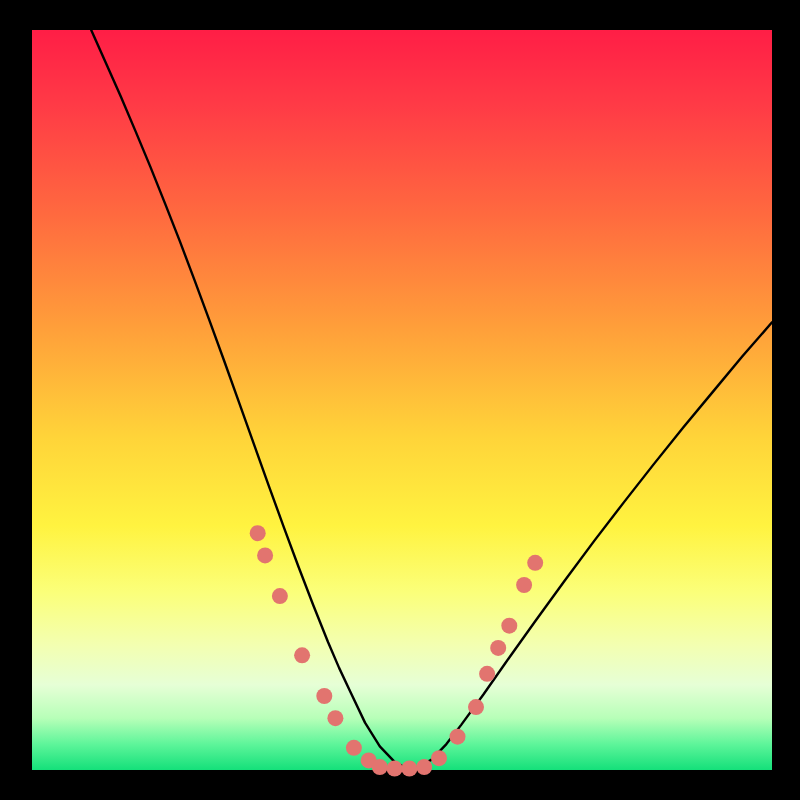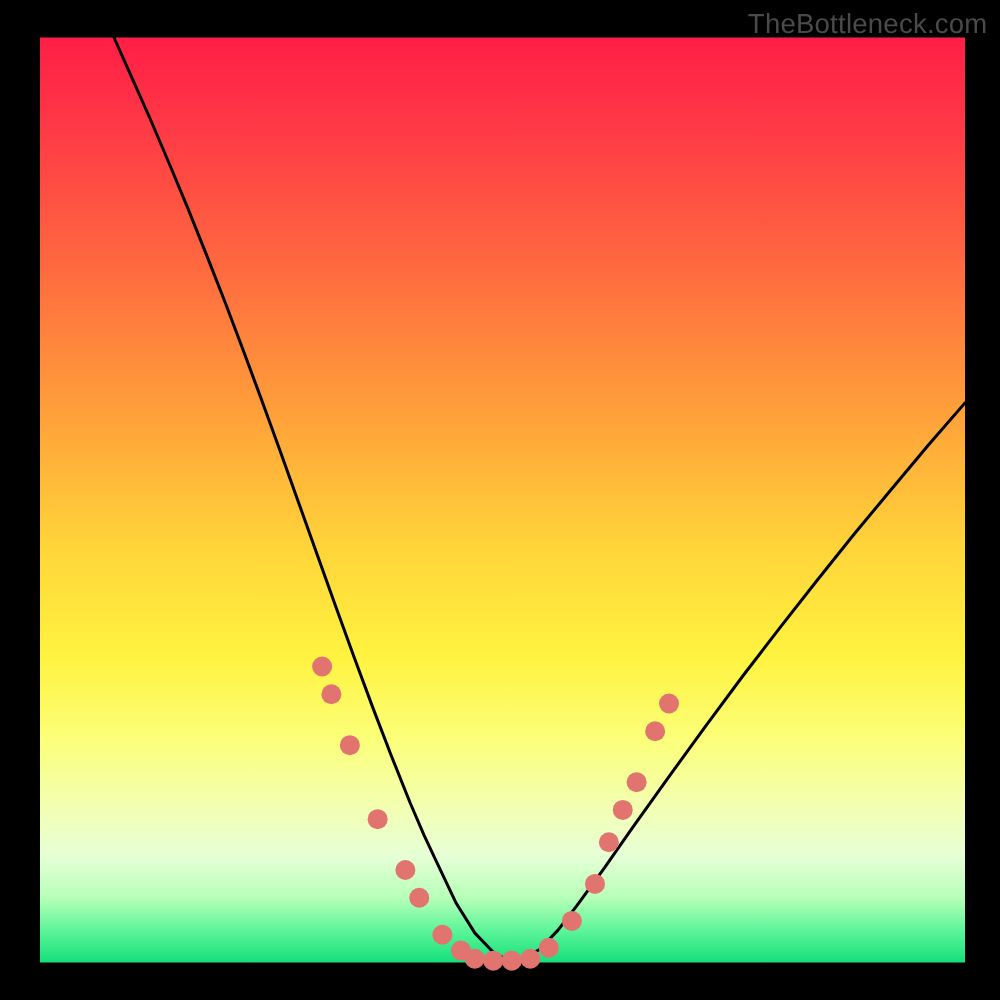--- a/index.html
+++ b/index.html
@@ -30,21 +30,20 @@
   svg {
     position: absolute;
     left: 0;
     top: 0;
   }
 </style>
 </head>
 <body>
 
 <div class="stage">
-  <div class="watermark">TheBottleneck.com</div>
   <svg id="chart-svg" width="800" height="800">
       <defs>
         <linearGradient id="bg-grad" x1="0" y1="0" x2="0" y2="1">
           <stop offset="0%" stop-color="#ff1e46"></stop>
           <stop offset="10%" stop-color="#ff3a46"></stop>
           <stop offset="25%" stop-color="#ff6a3f"></stop>
           <stop offset="40%" stop-color="#ff9e3a"></stop>
           <stop offset="55.00000000000001%" stop-color="#ffd439"></stop>
           <stop offset="67%" stop-color="#fff340"></stop>
           <stop offset="76%" stop-color="#fbff7a"></stop>

